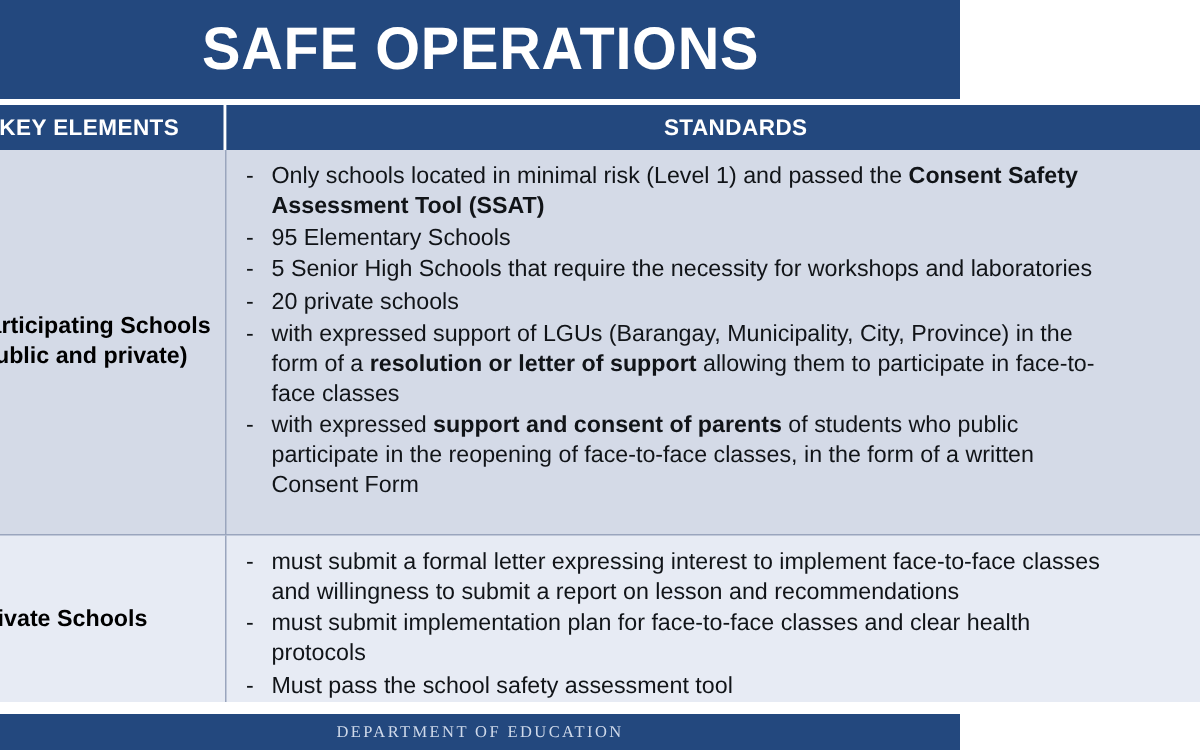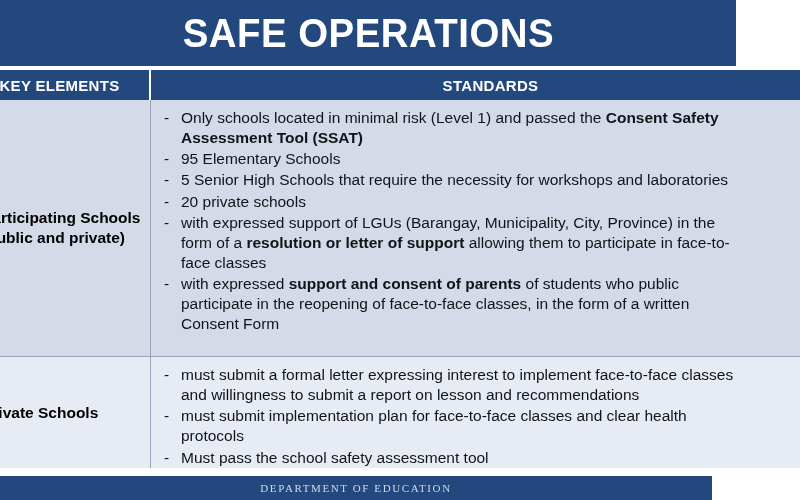--- a/index.html
+++ b/index.html
@@ -18,21 +18,21 @@
     height: 500px;
     overflow: hidden;
     background: #ffffff;
   }
 
   
   .title-band {
     position: absolute;
     left: 0;
     top: 0;
-    width: 736px;
+    width: 640px;
     height: 66px;
     background: #23487e;
     display: flex;
     align-items: center;
     justify-content: center;
   }
   .title-text {
     color: #ffffff;
     font-family: "Liberation Sans", sans-serif;
     font-weight: bold;
@@ -135,21 +135,21 @@
 
   .row-a .cell-std ul.dashlist > li { white-space: nowrap; }
   .row-b .cell-std ul.dashlist > li { white-space: nowrap; }
   .wrapline { display: block; }
 
   
   .footer-band {
     position: absolute;
     left: 0;
     bottom: 0;
-    width: 712px;
+    width: 640px;
     height: 24px;
     background: #23487e;
     display: flex;
     align-items: center;
     justify-content: center;
   }
   .footer-text {
     color: #cfd9ea;
     font-family: "Liberation Serif", serif;
     font-size: 11px;

